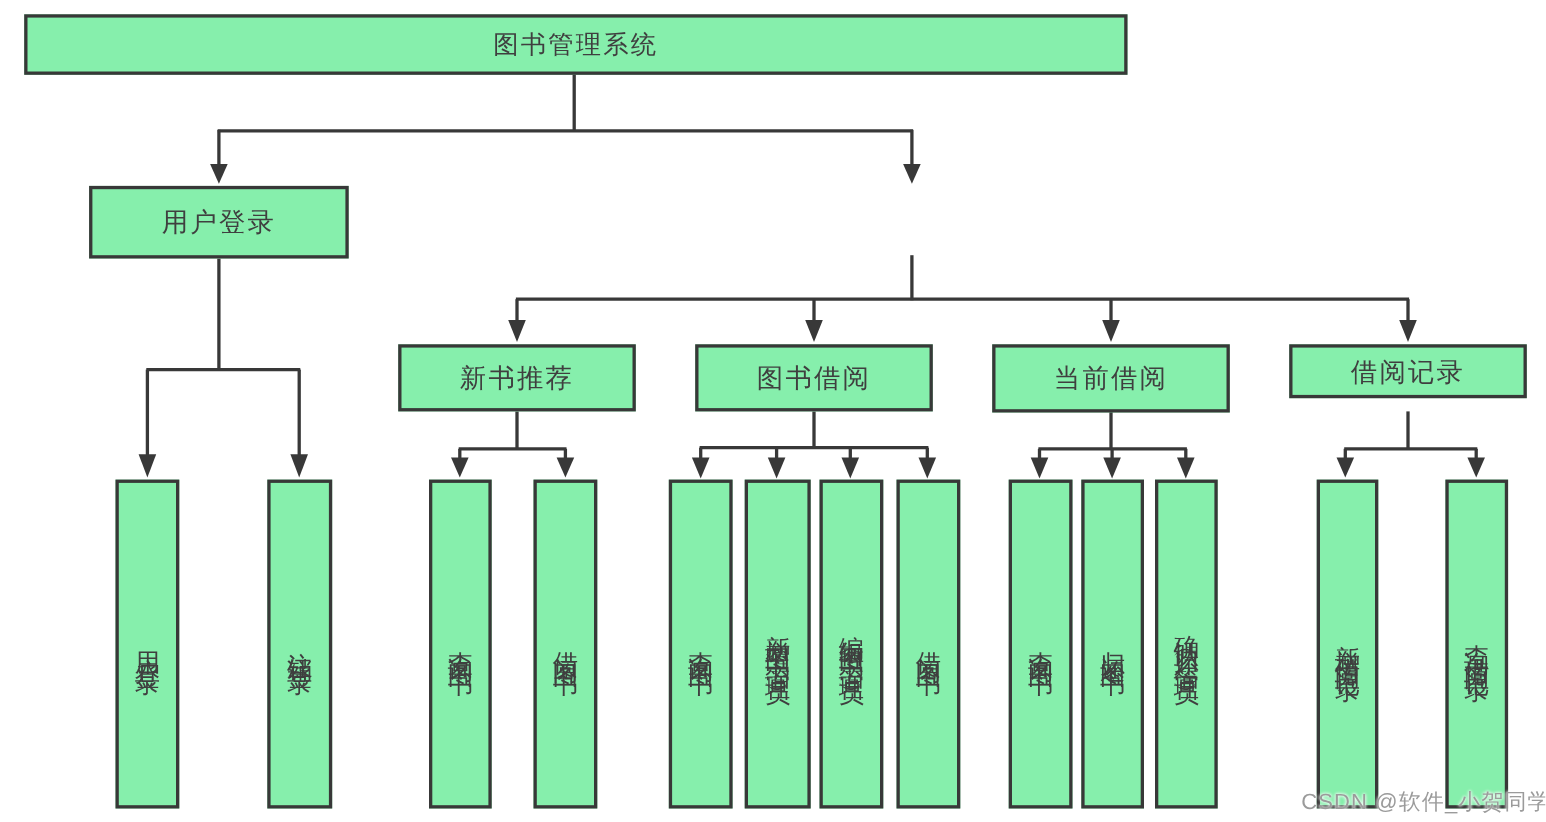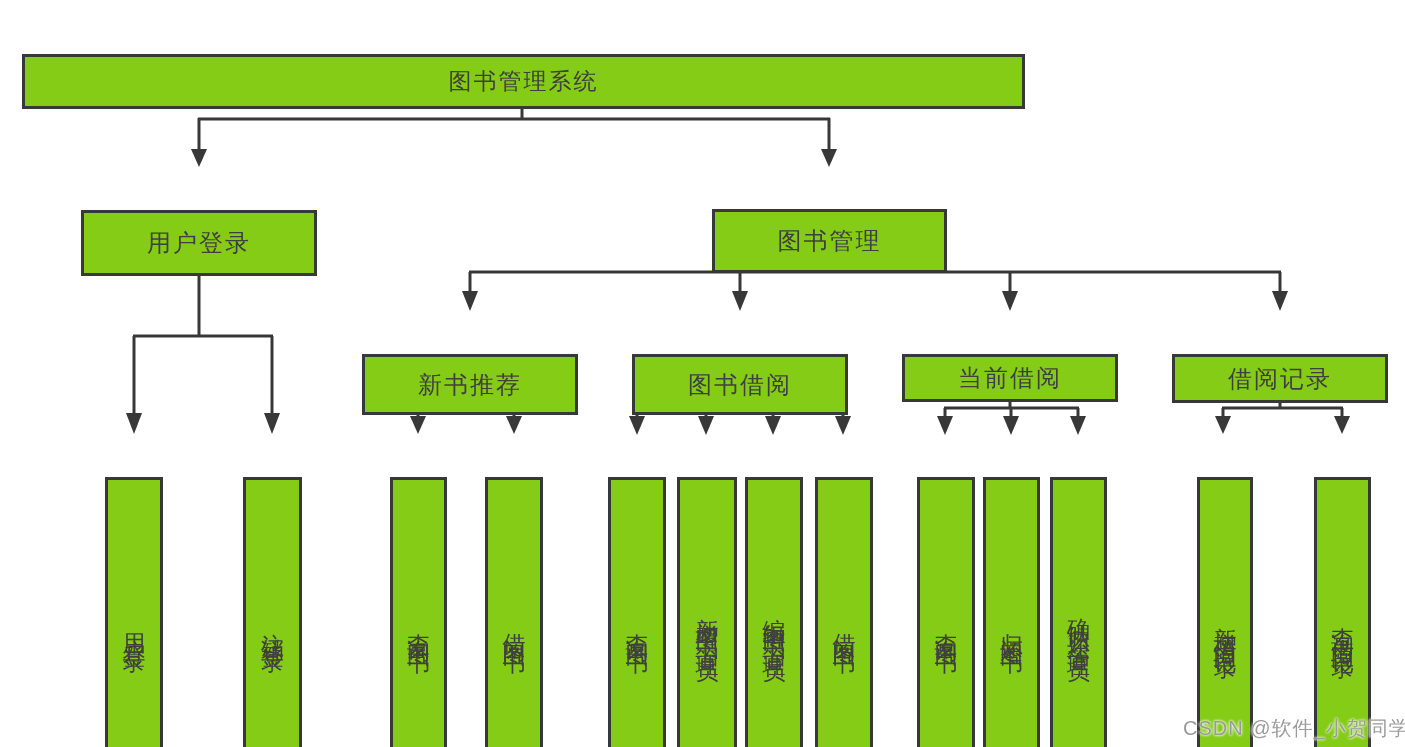--- a/index.html
+++ b/index.html
@@ -5,24 +5,23 @@
   html,body{margin:0;padding:0;background:#ffffff;}
   .canvas{
     position:relative;width:1405px;height:747px;background:#ffffff;
     font-family:"Liberation Sans",sans-serif;color:var(--text,#3f3f3f);
     overflow:hidden;
   }
   svg.connectors{position:absolute;left:0;top:0;width:1405px;height:747px;}
   svg.connectors line{stroke:var(--line,#383838);stroke-width:3;}
   svg.connectors polygon{fill:var(--line,#383838);}
   .box{
-    position:absolute;border:3px solid var(--line,#383838);background:#84cc16;
+    position:absolute;border:3px solid var(--line,#383838);background:#86efac;
     display:flex;align-items:center;justify-content:center;box-sizing:border-box;
     z-index:2;
-    margin-top:41px;
   }
   .root{left:22px;top:13px;width:1003px;height:55px;font-size:23px;letter-spacing:2px;}
   .l2{font-size:24px;letter-spacing:2px;}
   .l3{font-size:24px;letter-spacing:2px;}
   .leaf{top:436px;height:299px;}
   .vtext{
     writing-mode:vertical-rl;text-orientation:mixed;
     font-size:23px;letter-spacing:6px;line-height:1;white-space:nowrap;
   }
   .watermark{
@@ -113,31 +112,28 @@
     </g>
   </svg>
 
   <div class="box root">
     <span>图书管理系统</span>
   </div>
 
   <div class="box l2" style="left:81px;top:169px;width:236px;height:66px;">
     <span>用户登录</span>
   </div>
-  <div class="box l2" style="left:712px;top:168px;width:235px;height:64px;">
-    <span>图书管理</span>
-  </div>
 
   <div class="box l3" style="left:632px;top:313px;width:216px;height:61px;">
     <span>图书借阅</span>
   </div>
   <div class="box l3" style="left:362px;top:313px;width:216px;height:61px;">
     <span>新书推荐</span>
   </div>
-  <div class="box l3" style="left:902px;top:313px;width:216px;height:48px;">
+  <div class="box l3" style="left:902px;top:313px;width:216px;height:62px;">
     <span>当前借阅</span>
   </div>
   <div class="box l3" style="left:1172px;top:313px;width:216px;height:49px;">
     <span>借阅记录</span>
   </div>
 
   <div class="box leaf" style="left:105px;width:58px;">
     <span class="vtext">用户登录</span>
   </div>
   <div class="box leaf" style="left:243px;width:59px;">

